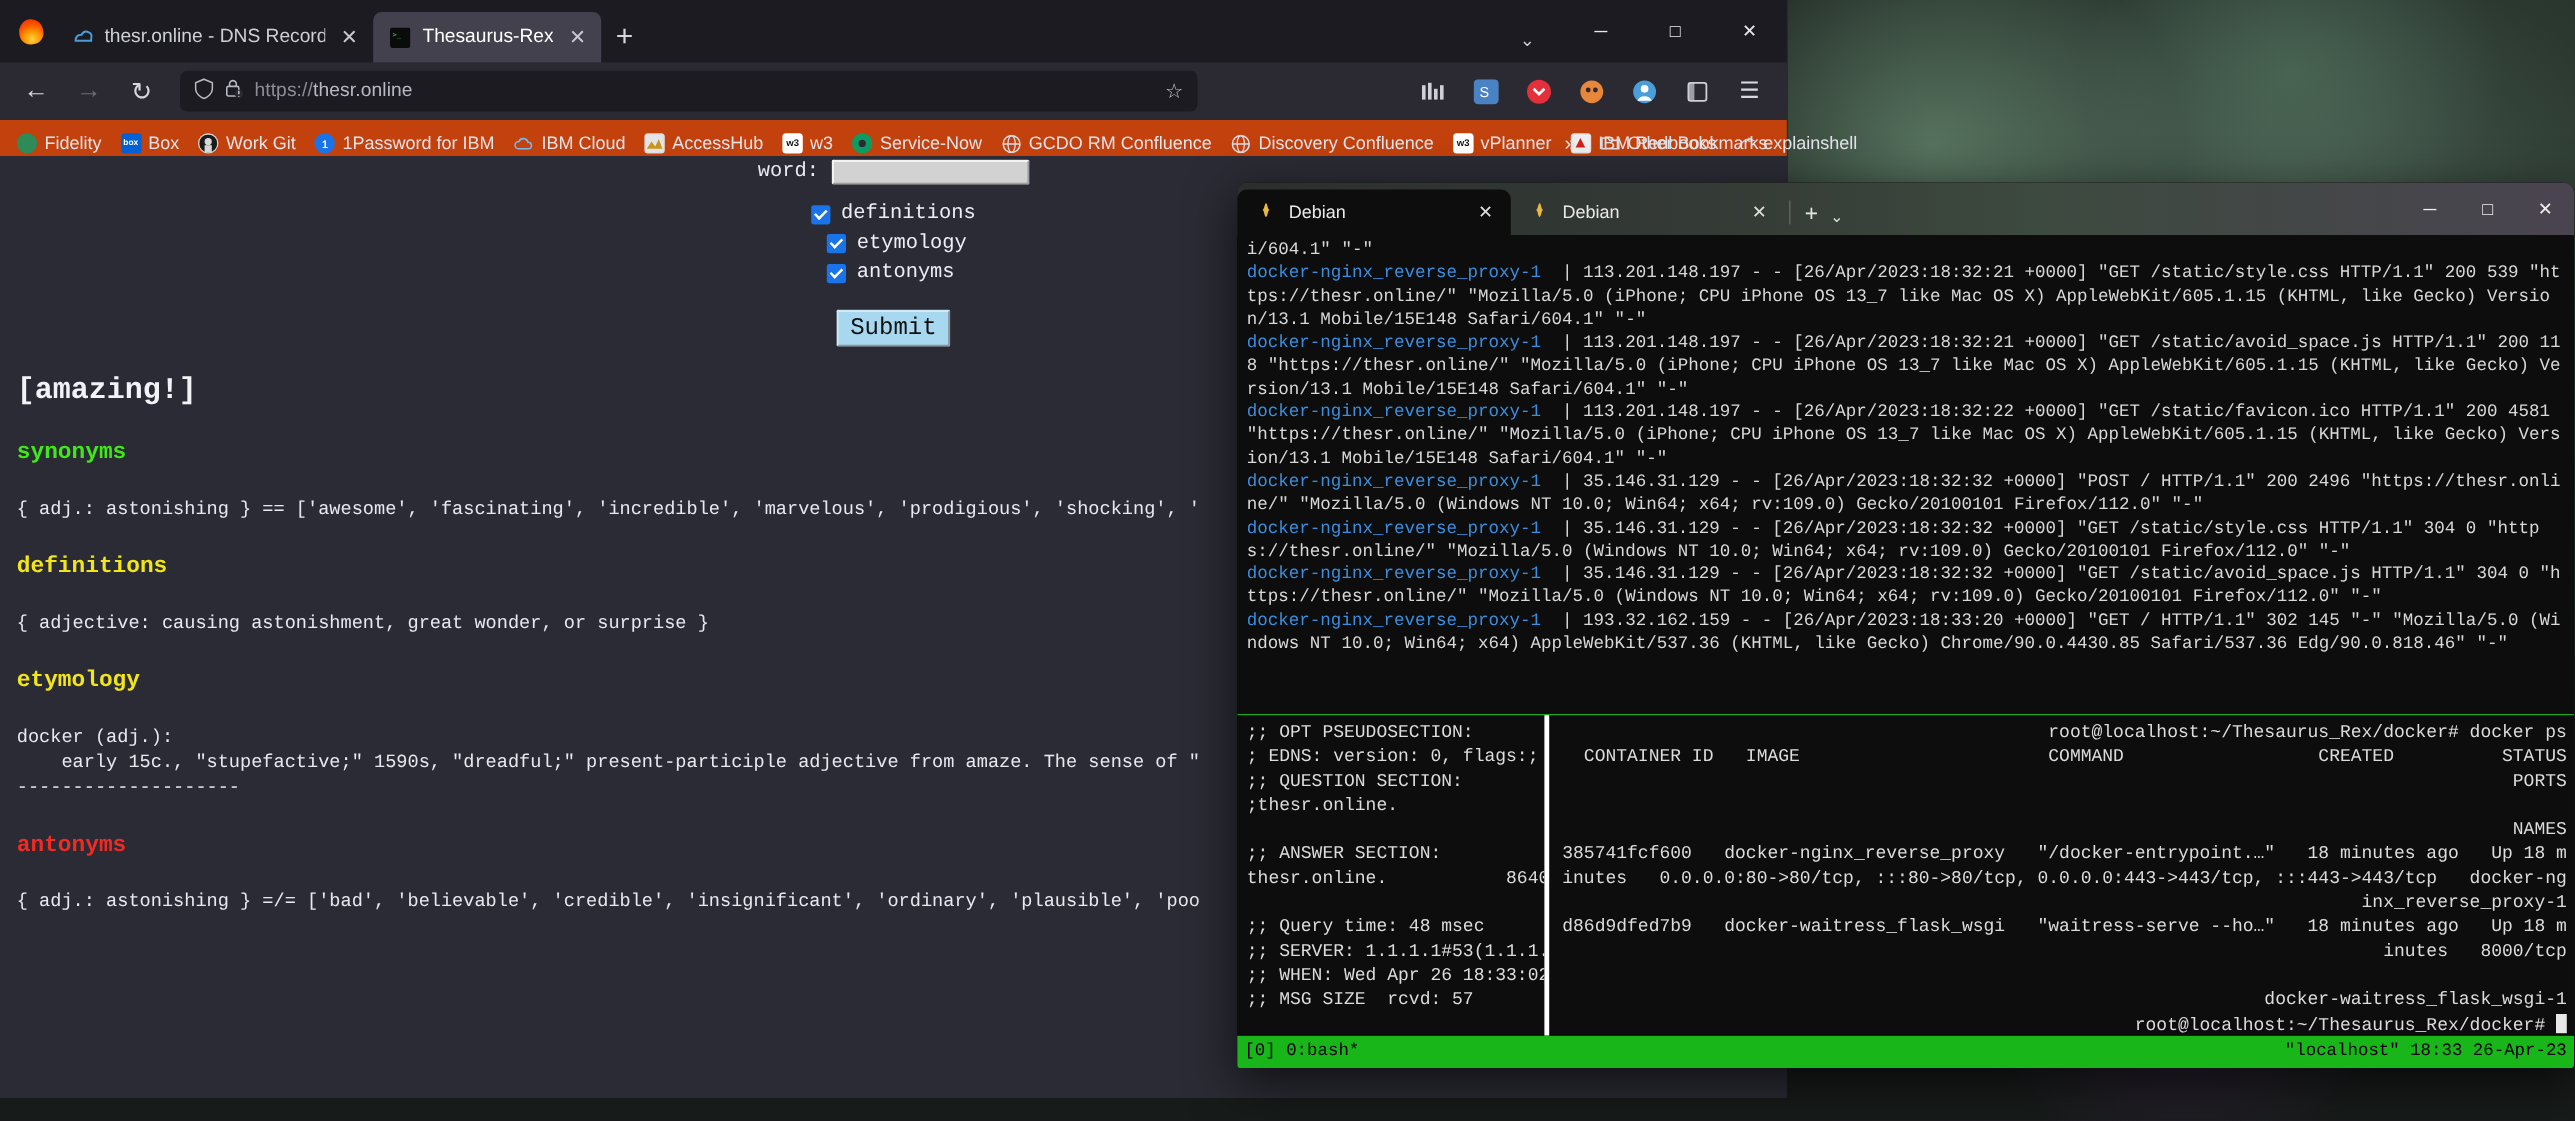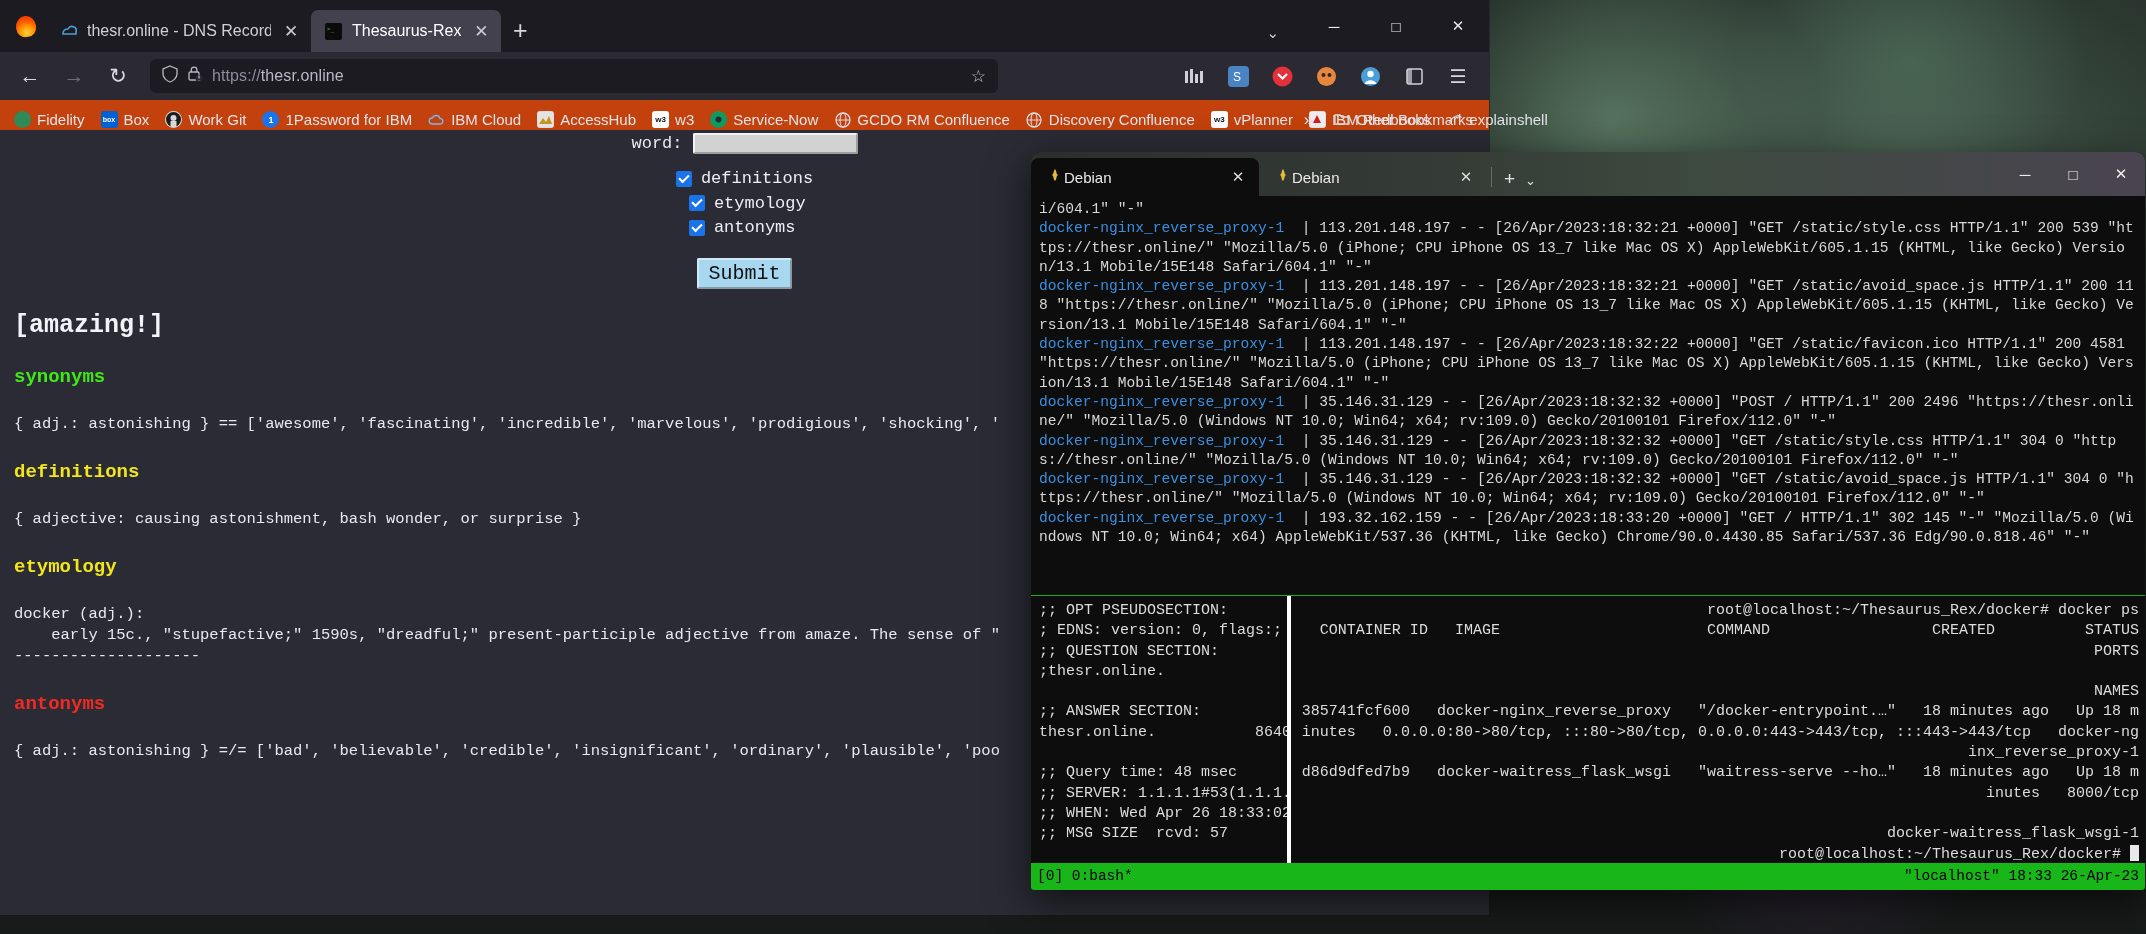--- a/index.html
+++ b/index.html
@@ -149,21 +149,21 @@
     position:absolute; left: 1031px; top: 152px; width: 1114px; height: 738px;
     background: #0d0d0d; border-radius: 9px 9px 3px 3px;
     box-shadow: 0 12px 42px rgba(0,0,0,.65);
     display:flex; flex-direction:column; overflow:hidden;
   }
   .t-titlebar {
     height: 44px; background: linear-gradient(90deg, #2a2f2c 0%, #343a35 35%, #3d4a3f 60%, #4a4450 100%);
     display:flex; align-items:flex-end; position:relative;
   }
   .t-tab {
-    height: 38px; display:flex; align-items:center; gap:1px;
+    height: 38px; display:flex; align-items:center; gap:11px;
     padding: 0 10px 0 16px; font-size: 15px; color:#e9e9e9; min-width: 228px;
     border-radius: 8px 8px 0 0;
     margin-top: 12px;
   }
   .t-tab.active { background:#0d0d0d; }
   .t-tab .dicon { width:16px;height:18px;flex:0 0 16px; }
   .t-tab .tname { flex:1 1 auto; }
   .t-tab .tx { width:22px;text-align:center;color:#ddd;font-size:15px; }
   .t-plus { color:#e4e4e4; font-size:19px; padding: 0 10px 6px 10px; }
   .t-caret { color:#e4e4e4; font-size:13px; padding: 0 8px 8px 0; }
@@ -439,21 +439,21 @@
       <div><button class="submit">Submit</button></div>
     </div>
 
     <div class="results">
       <div class="word-title">[amazing!]</div>
 
       <div class="sect-h syn">synonyms</div>
       <div class="body-line">{ adj.: astonishing } == ['awesome', 'fascinating', 'incredible', 'marvelous', 'prodigious', 'shocking', '</div>
 
       <div class="sect-h def">definitions</div>
-      <div class="body-line">{ adjective: causing astonishment, bash wonder, or surprise }</div>
+      <div class="body-line">{ adjective: causing astonishment, great wonder, or surprise }</div>
 
       <div class="sect-h ety">etymology</div>
       <div class="body-line tight">docker (adj.):</div>
       <div class="body-line tight">    early 15c., "stupefactive;" 1590s, "dreadful;" present-participle adjective from amaze. The sense of "</div>
       <div class="body-line">--------------------</div>
 
       <div class="sect-h ant">antonyms</div>
       <div class="body-line">{ adj.: astonishing } =/= ['bad', 'believable', 'credible', 'insignificant', 'ordinary', 'plausible', 'poo</div>
     </div>
   </div>

